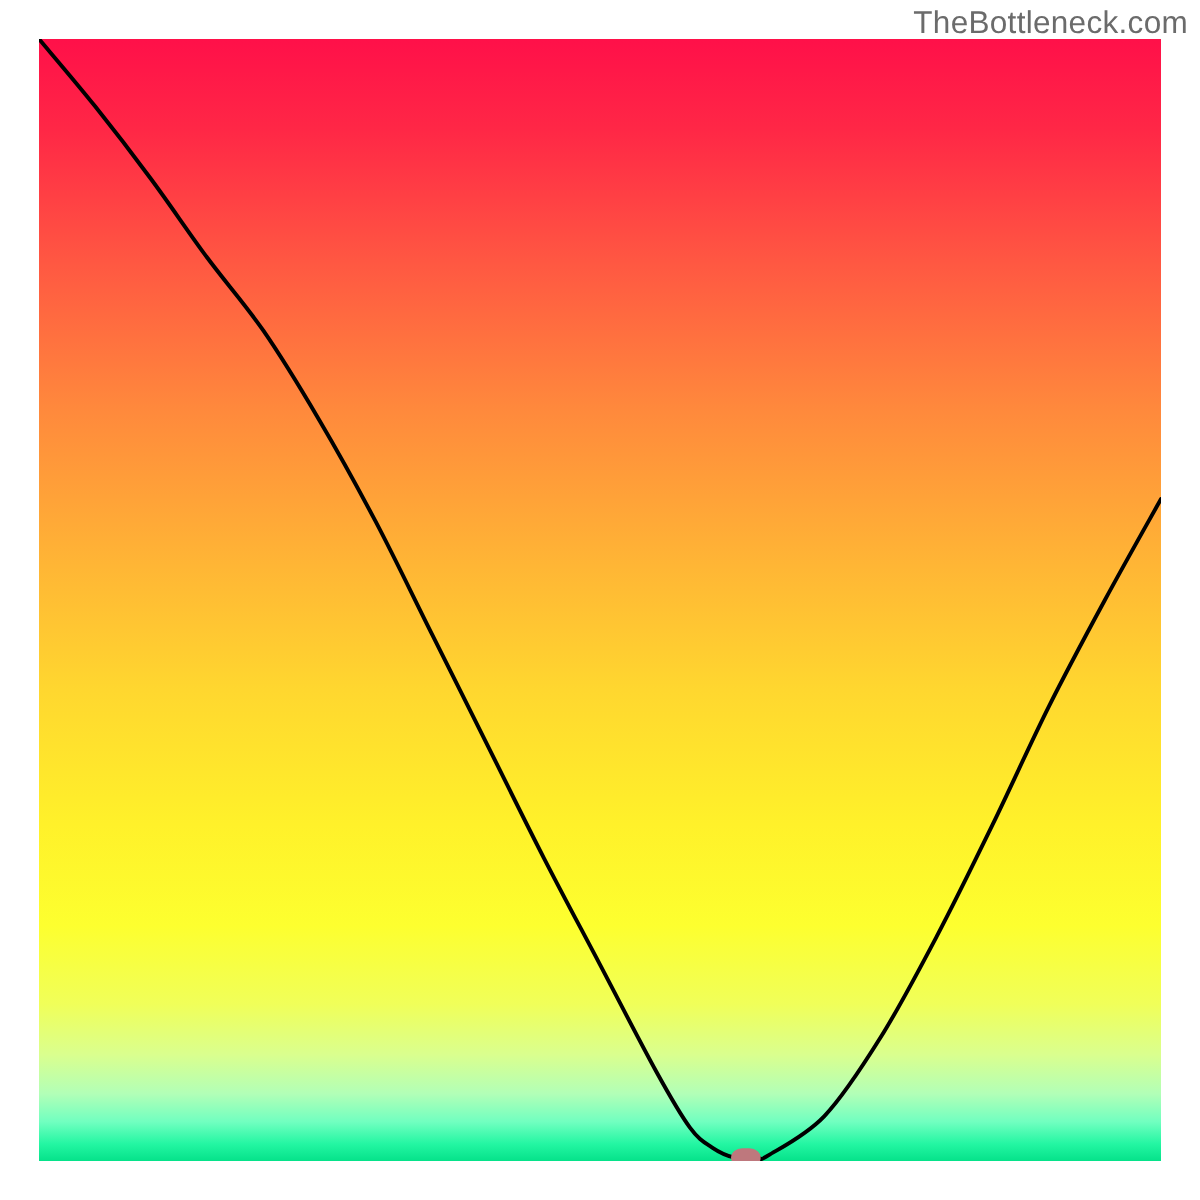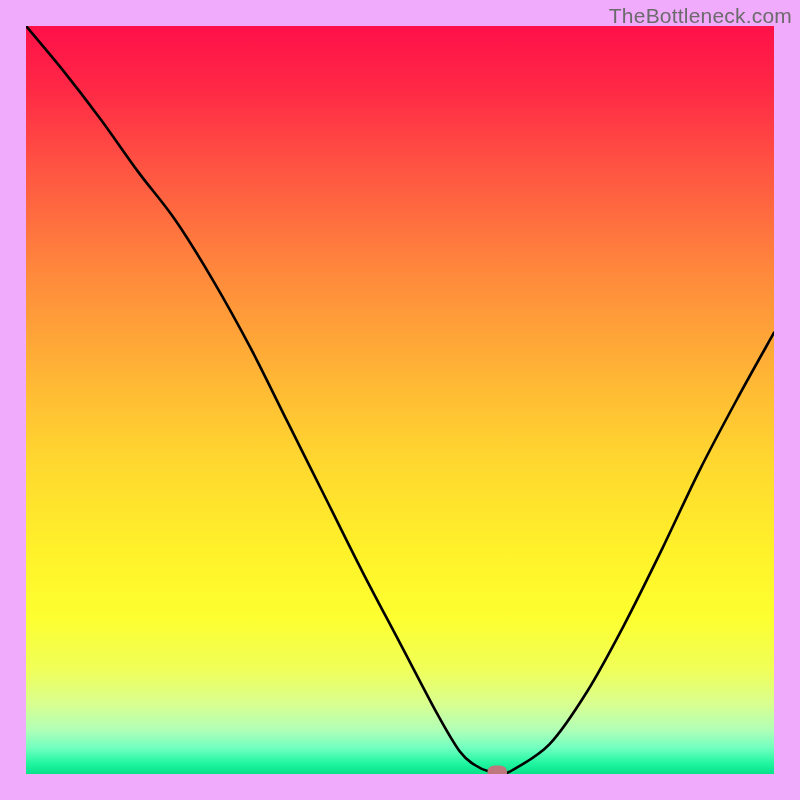--- a/index.html
+++ b/index.html
@@ -8,21 +8,21 @@
     width: 800px;
     height: 800px;
     background: #000;
     overflow: hidden;
     font-family: Arial, Helvetica, sans-serif;
   }
   .outer {
     position: relative;
     width: 800px;
     height: 800px;
-    background: #f0abfc;
+    background: #ffffff;
   }
   .plot {
     position: absolute;
     left: 26px;
     top: 26px;
     width: 748px;
     height: 748px;
   }
   .plot svg {
     display: block;

